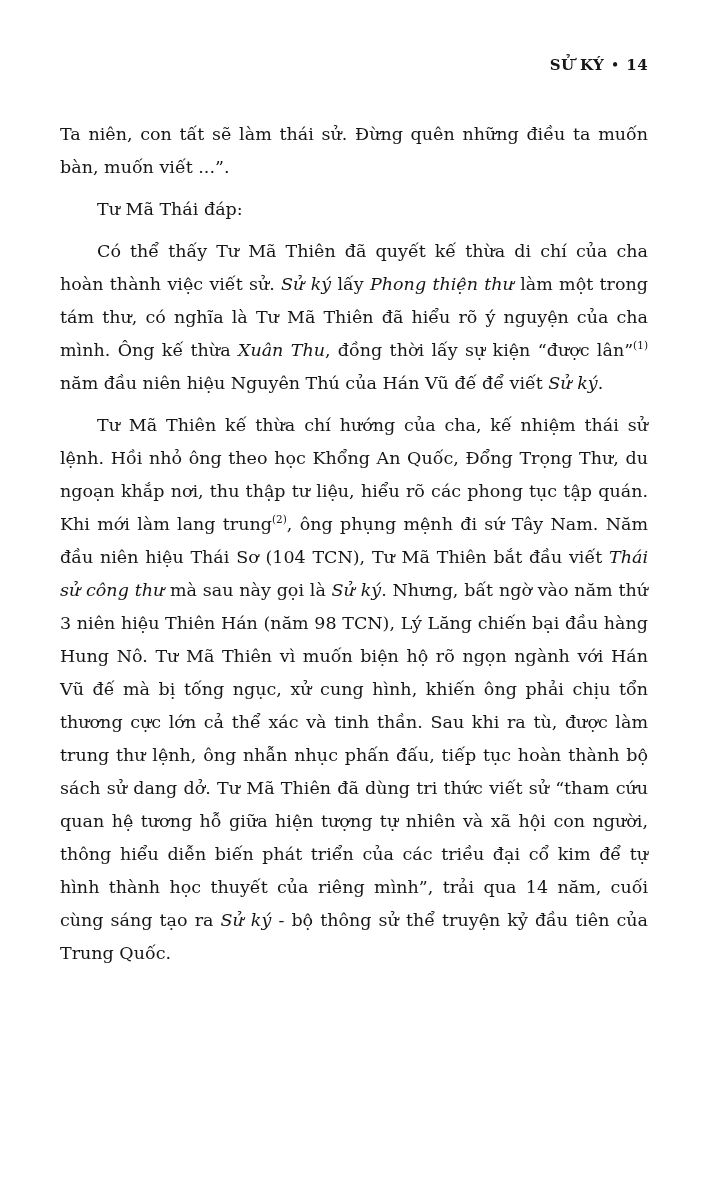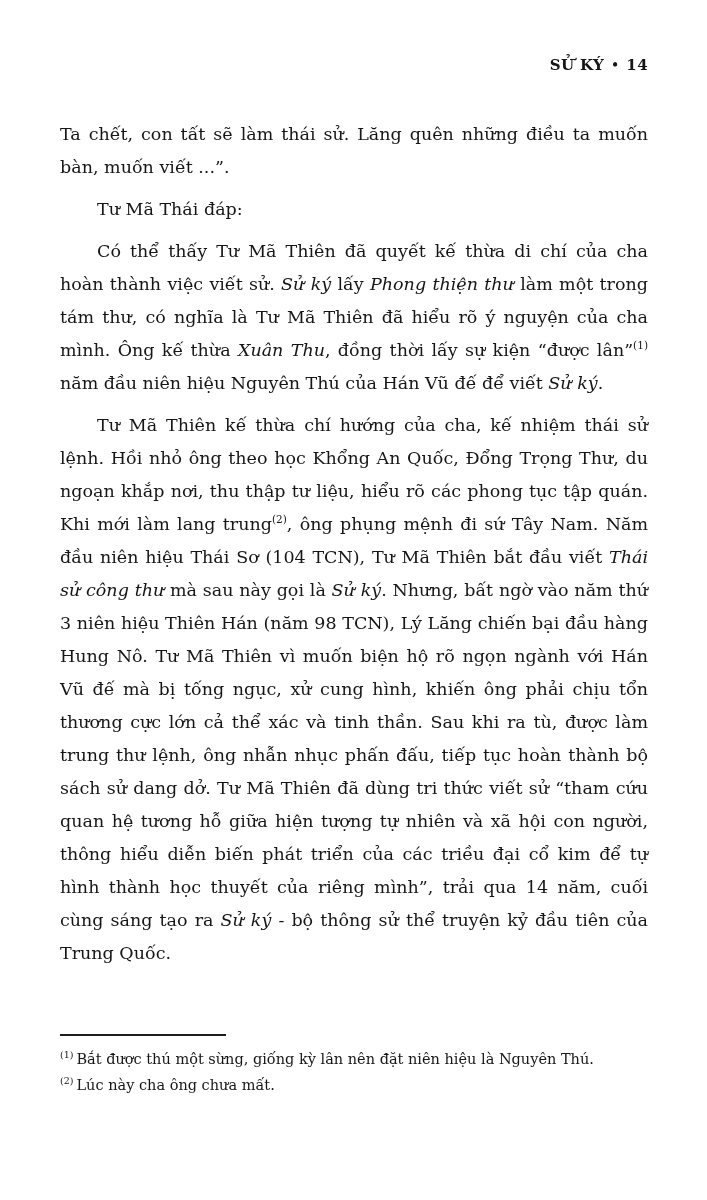--- a/index.html
+++ b/index.html
@@ -71,27 +71,20 @@
 
 <div class="page">
 
   <div class="running-header">
     <span>SỬ KÝ</span>
     <span class="sep">•</span>
     <span>14</span>
   </div>
 
   <div class="body-text">
-      <p class="para"><span>Ta chết, con tất sẽ làm thái sử. Lăng quên những điều ta muốn bàn, muốn viết ...”.</span></p>
+      <p class="para"><span>Ta niên, con tất sẽ làm thái sử. Đừng quên những điều ta muốn bàn, muốn viết ...”.</span></p>
       <p class="para indent"><span>Tư Mã Thái đáp:</span></p>
       <p class="para indent"><span>Có thể thấy Tư Mã Thiên đã quyết kế thừa di chí của cha hoàn thành việc viết sử. </span><em>Sử ký</em><span> lấy </span><em>Phong thiện thư</em><span> làm một trong tám thư, có nghĩa là Tư Mã Thiên đã hiểu rõ ý nguyện của cha mình. Ông kế thừa </span><em>Xuân Thu</em><span>, đồng thời lấy sự kiện “được lân”</span><sup>(1)</sup><span> năm đầu niên hiệu Nguyên Thú của Hán Vũ đế để viết </span><em>Sử ký</em><span>.</span></p>
       <p class="para indent"><span>Tư Mã Thiên kế thừa chí hướng của cha, kế nhiệm thái sử lệnh. Hồi nhỏ ông theo học Khổng An Quốc, Đổng Trọng Thư, du ngoạn khắp nơi, thu thập tư liệu, hiểu rõ các phong tục tập quán. Khi mới làm lang trung</span><sup>(2)</sup><span>, ông phụng mệnh đi sứ Tây Nam. Năm đầu niên hiệu Thái Sơ (104 TCN), Tư Mã Thiên bắt đầu viết </span><em>Thái sử công thư</em><span> mà sau này gọi là </span><em>Sử ký</em><span>. Nhưng, bất ngờ vào năm thứ 3 niên hiệu Thiên Hán (năm 98 TCN), Lý Lăng chiến bại đầu hàng Hung Nô. Tư Mã Thiên vì muốn biện hộ rõ ngọn ngành với Hán Vũ đế mà bị tống ngục, xử cung hình, khiến ông phải chịu tổn thương cực lớn cả thể xác và tinh thần. Sau khi ra tù, được làm trung thư lệnh, ông nhẫn nhục phấn đấu, tiếp tục hoàn thành bộ sách sử dang dở. Tư Mã Thiên đã dùng tri thức viết sử “tham cứu quan hệ tương hỗ giữa hiện tượng tự nhiên và xã hội con người, thông hiểu diễn biến phát triển của các triều đại cổ kim để tự hình thành học thuyết của riêng mình”, trải qua 14 năm, cuối cùng sáng tạo ra </span><em>Sử ký</em><span> - bộ thông sử thể truyện kỷ đầu tiên của Trung Quốc.</span></p>
     </div>
 
-  <div class="footnotes">
-    <div class="footnote-divider"></div>
-    <div>
-        <p class="footnote"><sup>(1)</sup>Bắt được thú một sừng, giống kỳ lân nên đặt niên hiệu là Nguyên Thú.</p>
-        <p class="footnote"><sup>(2)</sup>Lúc này cha ông chưa mất.</p>
-      </div>
-  </div>
 
 </div>
 
 </body></html>

